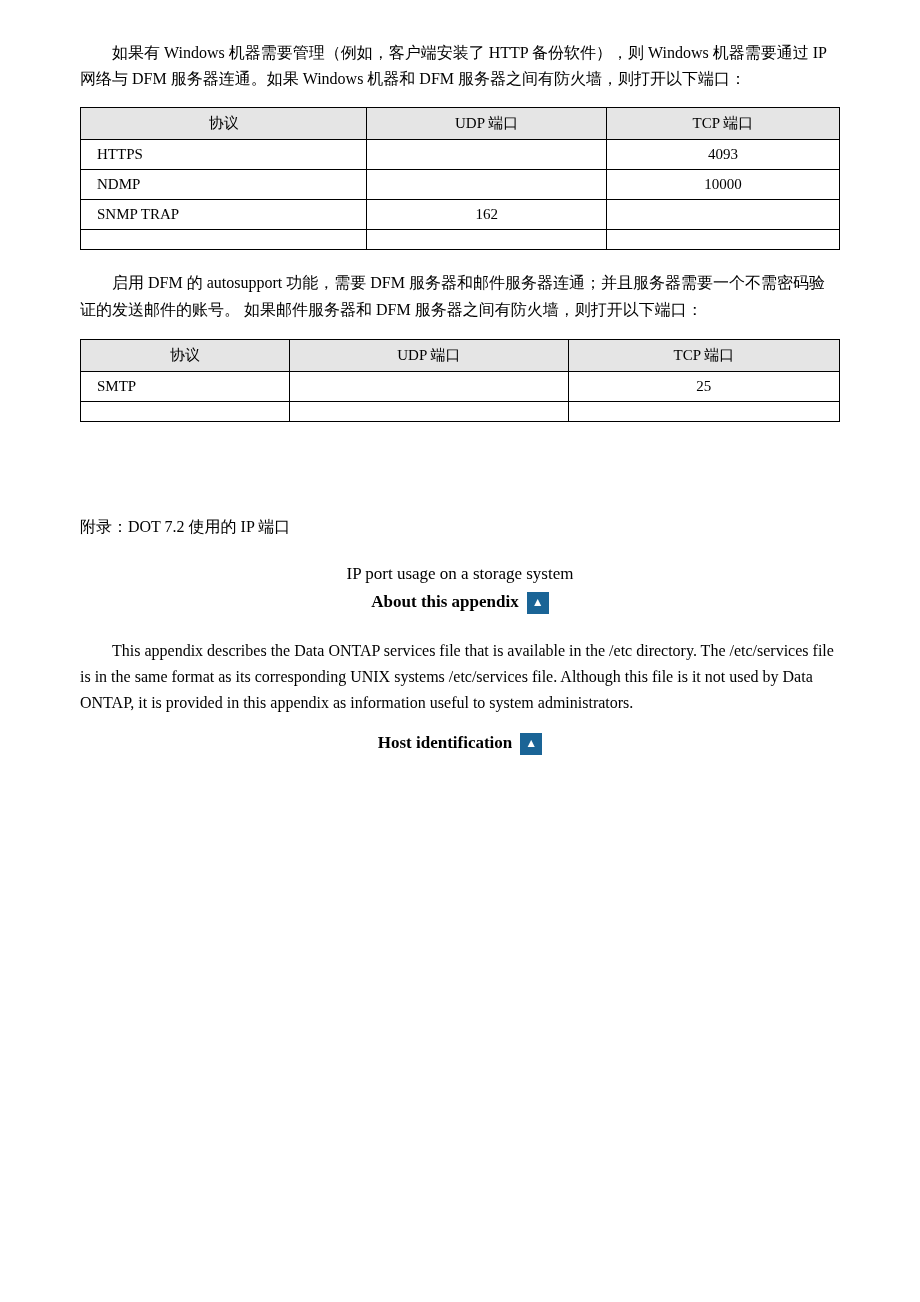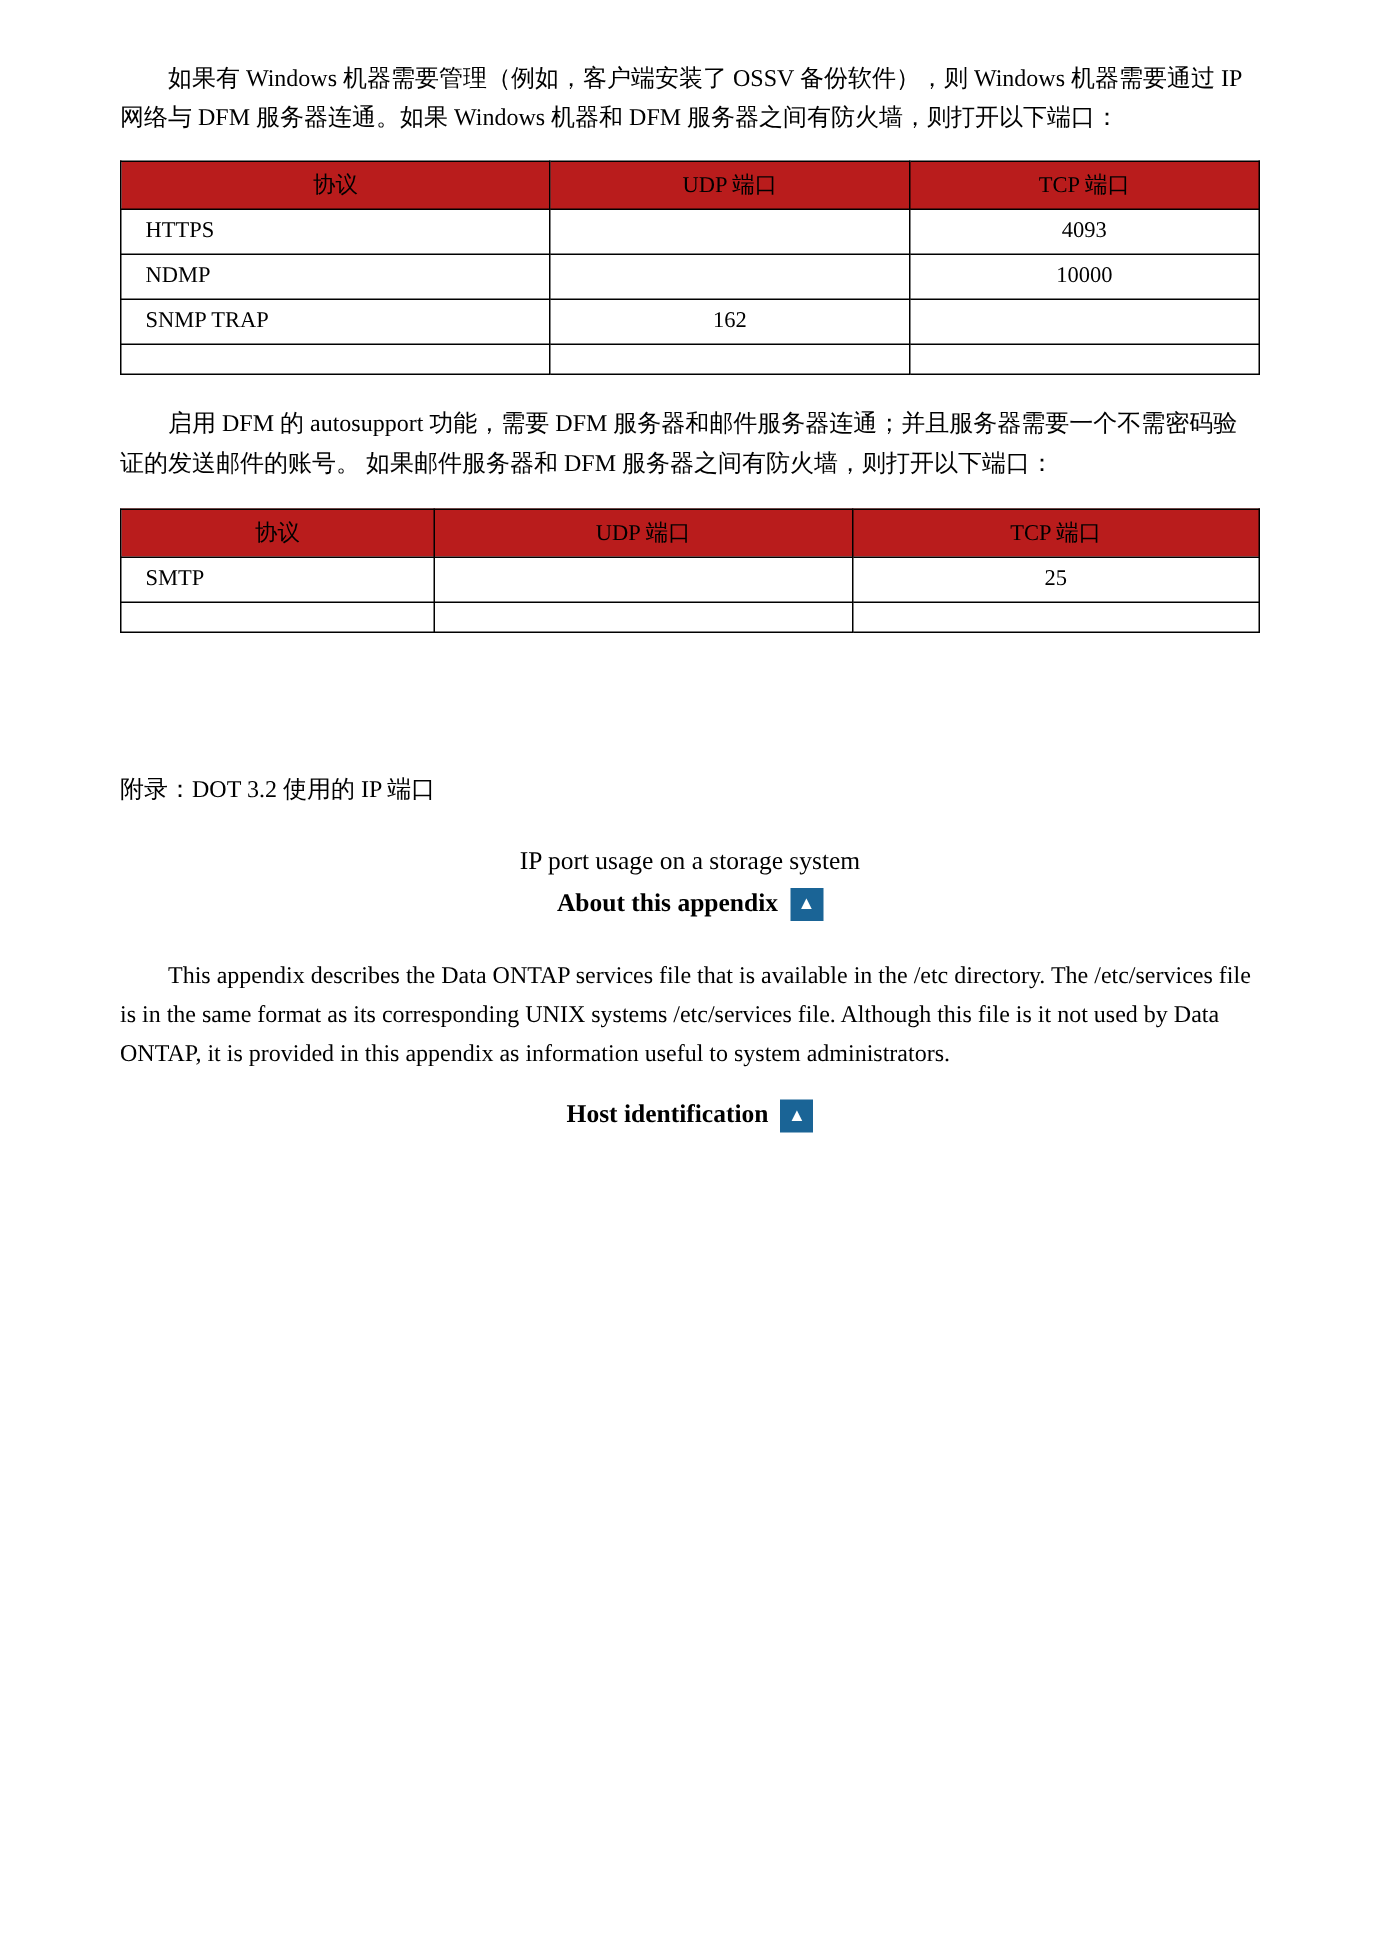--- a/index.html
+++ b/index.html
@@ -40,21 +40,21 @@
     }
 
     table th, table td {
       border: 1px solid #000;
       padding: 6px 16px;
       text-align: left;
       vertical-align: middle;
     }
 
     table th {
-      background: #b91c1c;
+      background: #e5e5e5;
       font-weight: normal;
       text-align: center;
     }
 
     table td:first-child {
       text-align: left;
     }
 
     table td:not(:first-child) {
       text-align: center;
@@ -116,21 +116,21 @@
       margin-bottom: 16px;
       line-height: 1.65;
       text-indent: 2em;
     }
   </style>
 </head>
 <body>
 
 <div class="page-content">
 
-  <p class="intro-text">如果有 Windows 机器需要管理（例如，客户端安装了 OSSV 备份软件），则 Windows 机器需要通过 IP 网络与 DFM 服务器连通。如果 Windows 机器和 DFM 服务器之间有防火墙，则打开以下端口：</p>
+  <p class="intro-text">如果有 Windows 机器需要管理（例如，客户端安装了 HTTP 备份软件），则 Windows 机器需要通过 IP 网络与 DFM 服务器连通。如果 Windows 机器和 DFM 服务器之间有防火墙，则打开以下端口：</p>
 
   <div class="table-wrapper table-section">
     <table>
       <thead>
         <tr>
           <th>协议</th>
           <th>UDP 端口</th>
           <th>TCP 端口</th>
         </tr>
       </thead>
@@ -180,21 +180,21 @@
           <td></td>
           <td></td>
           <td></td>
         </tr>
       </tbody>
     </table>
   </div>
 
   <div style="height: 32px;"></div>
 
-  <p class="section-label">附录：DOT 3.2 使用的 IP 端口</p>
+  <p class="section-label">附录：DOT 7.2 使用的 IP 端口</p>
 
   <div class="section-heading">IP port usage on a storage system</div>
 
   <div class="appendix-heading">
     <span>About this appendix</span>
     <span class="nav-icon">▲</span>
   </div>
 
   <div style="height: 16px;"></div>
 

